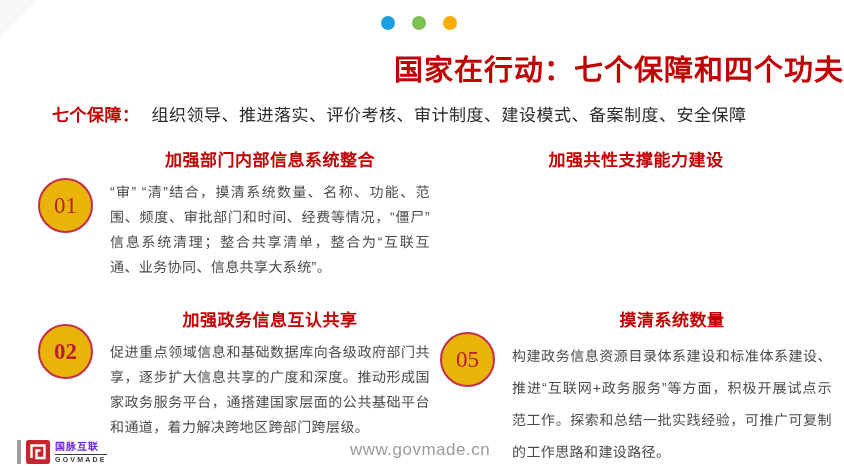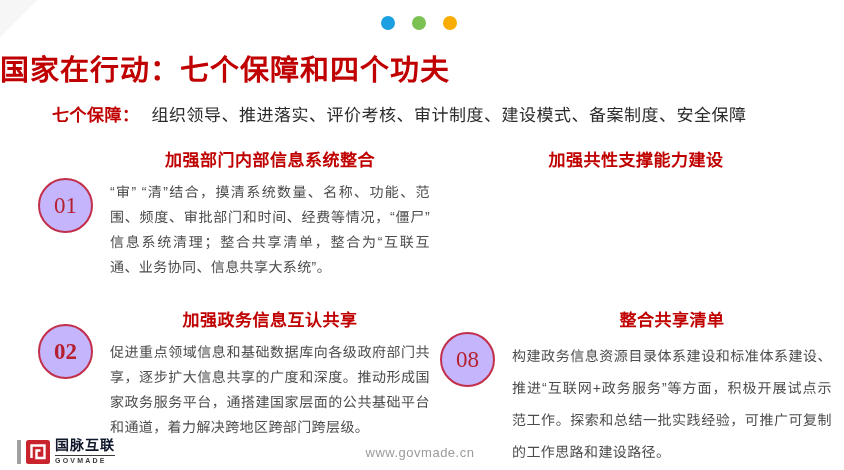--- a/index.html
+++ b/index.html
@@ -15,59 +15,59 @@
   .wm-bar.b { left:62px;  top:-118px; width:66px;  height:310px; }
 
   
   .dots { position:absolute; left:381px; top:16px; display:flex; gap:17px; }
   .dot { width:14px; height:14px; border-radius:50%; }
   .dot.blue   { background:#1ba1e2; }
   .dot.green  { background:#7cc153; }
   .dot.orange { background:#f8ad00; }
 
   
-  .page-title { position:absolute; left:0; right:0; top:46px; text-align:left;
+  .page-title { position:absolute; left:0; right:0; top:46px; text-align:right;
                 color:#c00000; font-size:29px; font-weight:600; letter-spacing:1px; }
 
   
   .subtitle { position:absolute; left:52px; top:101px; font-size:17px; letter-spacing:0.5px; white-space:nowrap; }
   .subtitle .label { color:#c00000; font-weight:bold; margin-right:12px; }
   .subtitle .text  { color:#2b2b2b;text-align:right; }
 
   
   .item { position:absolute; display:flex; gap:17px; width:392px; }
   .item.pos-1 { left:38px;  top:140px; }
   .item.pos-2 { left:38px;  top:300px; }
   .item.pos-3 { left:440px; top:140px; }
   .item.pos-4 { left:440px; top:300px; }
 
   .num-circle { flex:0 0 auto; width:55px; height:55px; border:2px solid #c22f4b; border-radius:50%;
                 display:flex; align-items:center; justify-content:center;
                 font-family:"Liberation Serif","DejaVu Serif",serif;
-                font-size:23px; color:#b5202e; background:#c4b5fd; }
+                font-size:23px; color:#b5202e; background:#eab308; }
   .item.pos-1 .num-circle { margin-top:38px; }
   .item.pos-2 .num-circle { margin-top:24px;font-weight:bold; }
   .item.pos-3 .num-circle { margin-top:40px; }
   .item.pos-4 .num-circle { margin-top:32px; }
 
   .item-text { flex:1 1 auto; }
   .item-heading { color:#c00000; font-size:17px; font-weight:bold; letter-spacing:0.5px; margin:6px 0 9px 0;text-align:center; }
   .item-body { color:#4d4d4d; font-size:14px; line-height:25px; letter-spacing:0.4px; text-align:justify; }
   .item.pos-4 .item-body { line-height:32px; }
 
   
   .footer-logo { position:absolute; left:17px; bottom:6px; display:flex; align-items:center; gap:5px; }
   .logo-bar { width:4px; height:24px; background:#a0a0a0; }
   .logo-square { width:24px; height:24px; }
   .brand-txt { display:flex; flex-direction:column; line-height:1; }
-  .brand-cn { font-size:14px; font-weight:600; color:#0f172a; letter-spacing:1px;font-family:Liberation Mono, monospace; }
+  .brand-cn { font-size:10px; font-weight:600; color:#6d28d9; letter-spacing:1px; }
   .brand-en { font-size:7px; font-weight:bold; color:#3a3a3a; letter-spacing:2.2px; margin-top:2px;
               border-top:1px solid #3a3a3a; padding-top:1px; }
   .footer-url { position:absolute; left:0; right:4px; bottom:10px; text-align:center;
-                color:#9b9b9b; font-size:13px; letter-spacing:0.5px; }
+                color:#9b9b9b; font-size:17px; letter-spacing:0.5px; }
 </style>
 </head>
 <body>
 
 <div class="slide">
 
   <div class="watermark">
     <div class="wm-bar a"></div>
     <div class="wm-bar b"></div>
 
@@ -101,23 +101,23 @@
     </div>
   </div>
 
   <div class="item pos-3">
     <div class="item-text">
       <h3 class="item-heading">加强共性支撑能力建设</h3>
     </div>
   </div>
 
   <div class="item pos-4">
-    <div class="num-circle">08</div>
+    <div class="num-circle">05</div>
     <div class="item-text">
-      <h3 class="item-heading">整合共享清单</h3>
+      <h3 class="item-heading">摸清系统数量</h3>
       <p class="item-body">构建政务信息资源目录体系建设和标准体系建设、推进“互联网+政务服务”等方面，积极开展试点示范工作。探索和总结一批实践经验，可推广可复制的工作思路和建设路径。</p>
     </div>
   </div>
 
   <div class="footer-logo">
     <div class="logo-bar"></div>
     <svg class="logo-square" viewBox="0 0 24 24" aria-hidden="true">
       <rect x="0" y="0" width="24" height="24" rx="2.5" fill="#c9242e"></rect>
       <path d="M5.5 18 L5.5 5.5 L18.5 5.5 L18.5 18 L10.5 18 L10.5 10.5 L14.5 10.5" fill="none" stroke="#ffffff" stroke-width="2.4"></path>
     </svg>

